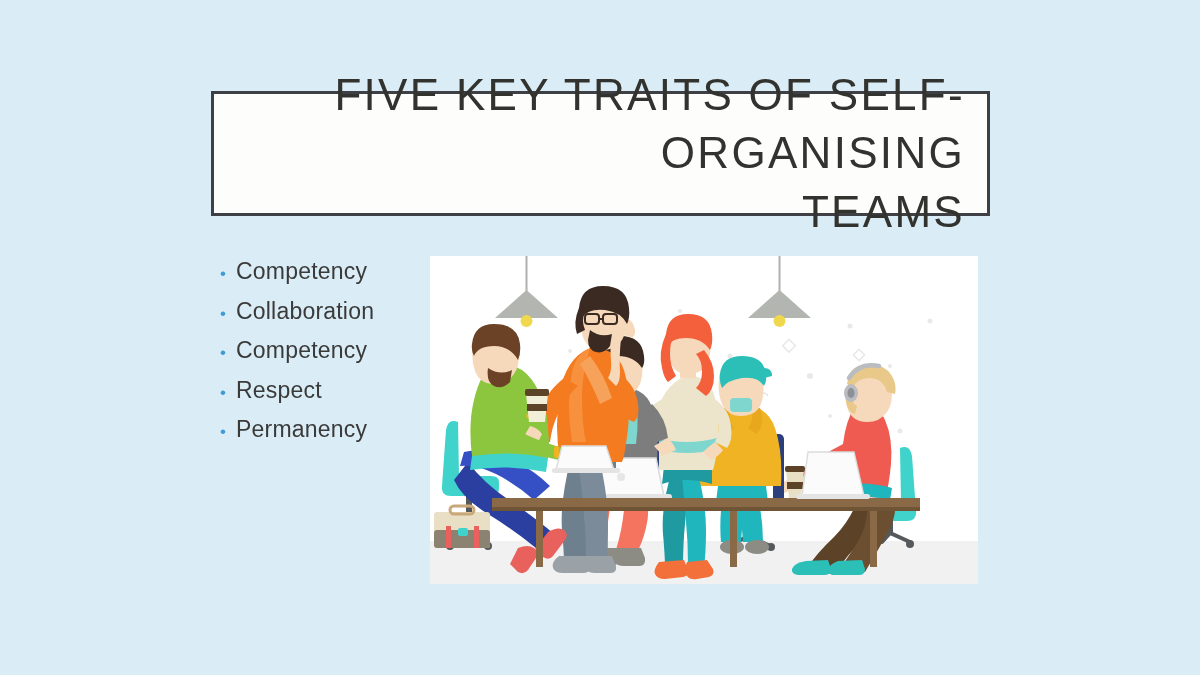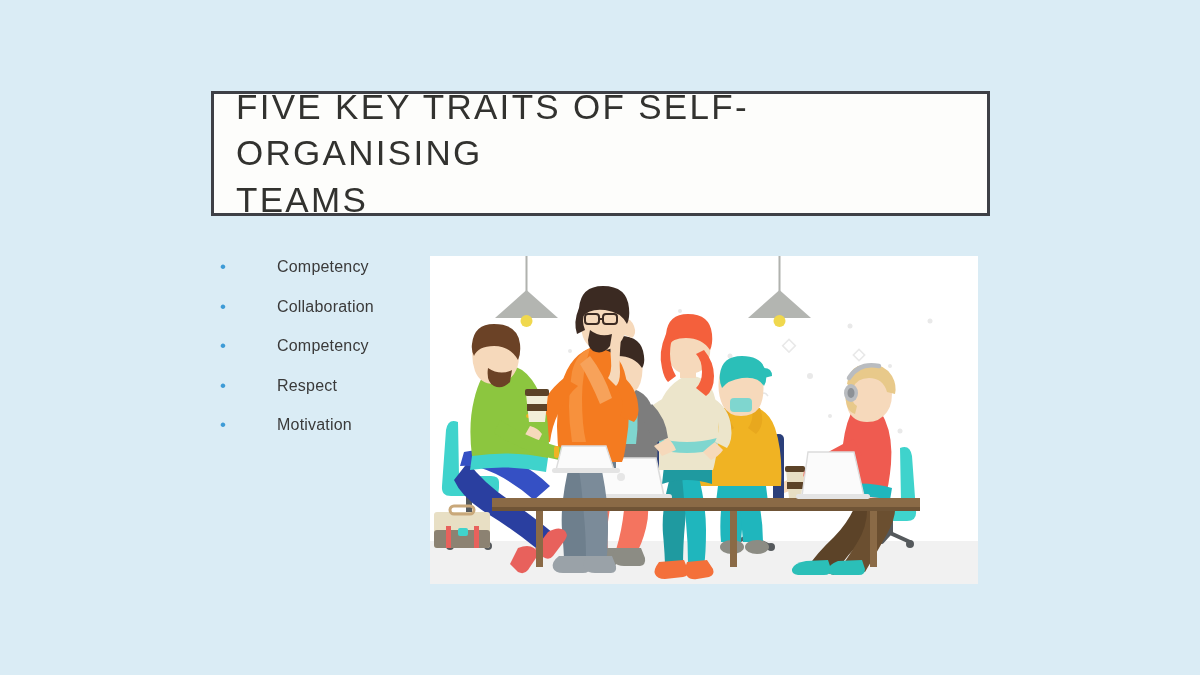--- a/index.html
+++ b/index.html
@@ -30,25 +30,25 @@
     background: #fdfdfb;
     border: 3px solid #3e4046;
     box-sizing: border-box;
     display: flex;
     align-items: center;
     justify-content: center;
   }
   #title-text {
     font-family: "Liberation Sans", sans-serif;
     font-weight: 300;
-    font-size: 35px;
+    font-size: 44px;
     letter-spacing: 2.3px;
     line-height: 1.33;
     color: #32322f;
-    text-align: left;
+    text-align: right;
     padding: 0 22px;
     white-space: pre-line;
   }
 
   
   #bullet-list {
     position: absolute;
     left: 220px;
     top: 258px;
     width: 205px;
@@ -65,25 +65,24 @@
     width: 16px;
     flex: 0 0 16px;
     color: #3d9bd6;
     font-size: 17px;
     line-height: 1;
     text-align: left;
   }
   .bullet-label {
     font-family: "Liberation Sans", sans-serif;
     font-weight: 400;
-    font-size: 16px;
+    font-size: 23px;
     letter-spacing: 0.2px;
     color: #3a3a3a;
     white-space: nowrap;
-    margin-left: 41px;
   }
 
   
   #illustration {
     position: absolute;
     left: 430px;
     top: 256px;
     width: 548px;
     height: 328px;
     background: #ffffff;
@@ -117,21 +116,21 @@
     <li class="bullet-row">
       <span class="bullet-dot">•</span>
       <span class="bullet-label">Competency</span>
     </li>
     <li class="bullet-row">
       <span class="bullet-dot">•</span>
       <span class="bullet-label">Respect</span>
     </li>
     <li class="bullet-row">
       <span class="bullet-dot">•</span>
-      <span class="bullet-label">Motivation</span>
+      <span class="bullet-label">Permanency</span>
     </li>
   </ul>
 
   <div id="illustration">
     <svg viewBox="0 0 548 328" xmlns="http://www.w3.org/2000/svg">
 
       <rect x="0" y="285" width="548" height="43" fill="#f0f0f0"></rect>
       <polygon points="0,285 548,285 548,328 0,328" fill="#f1f1f1"></polygon>
 
       <g fill="#e9e9e9">

